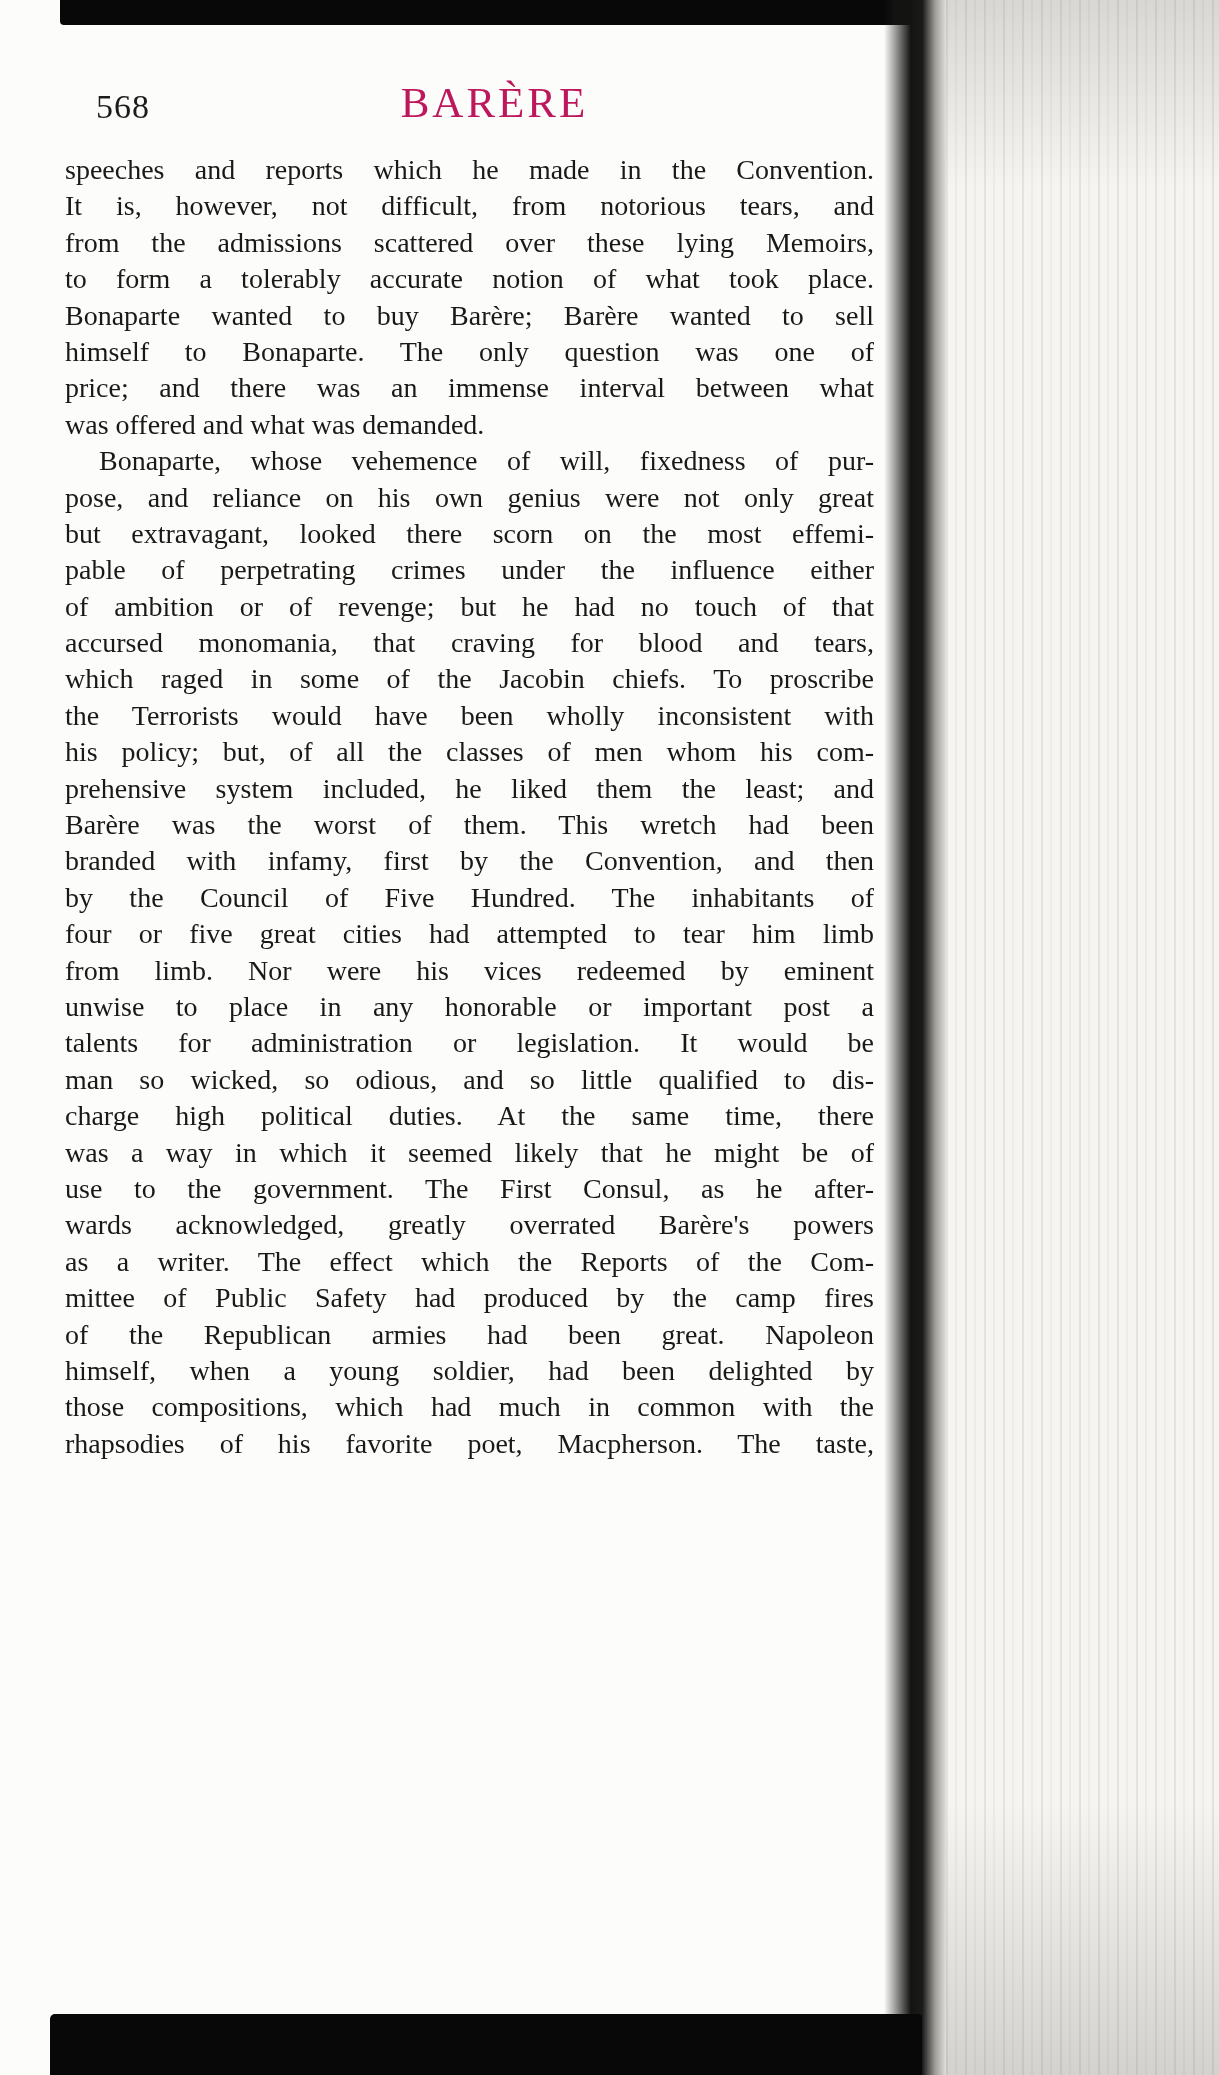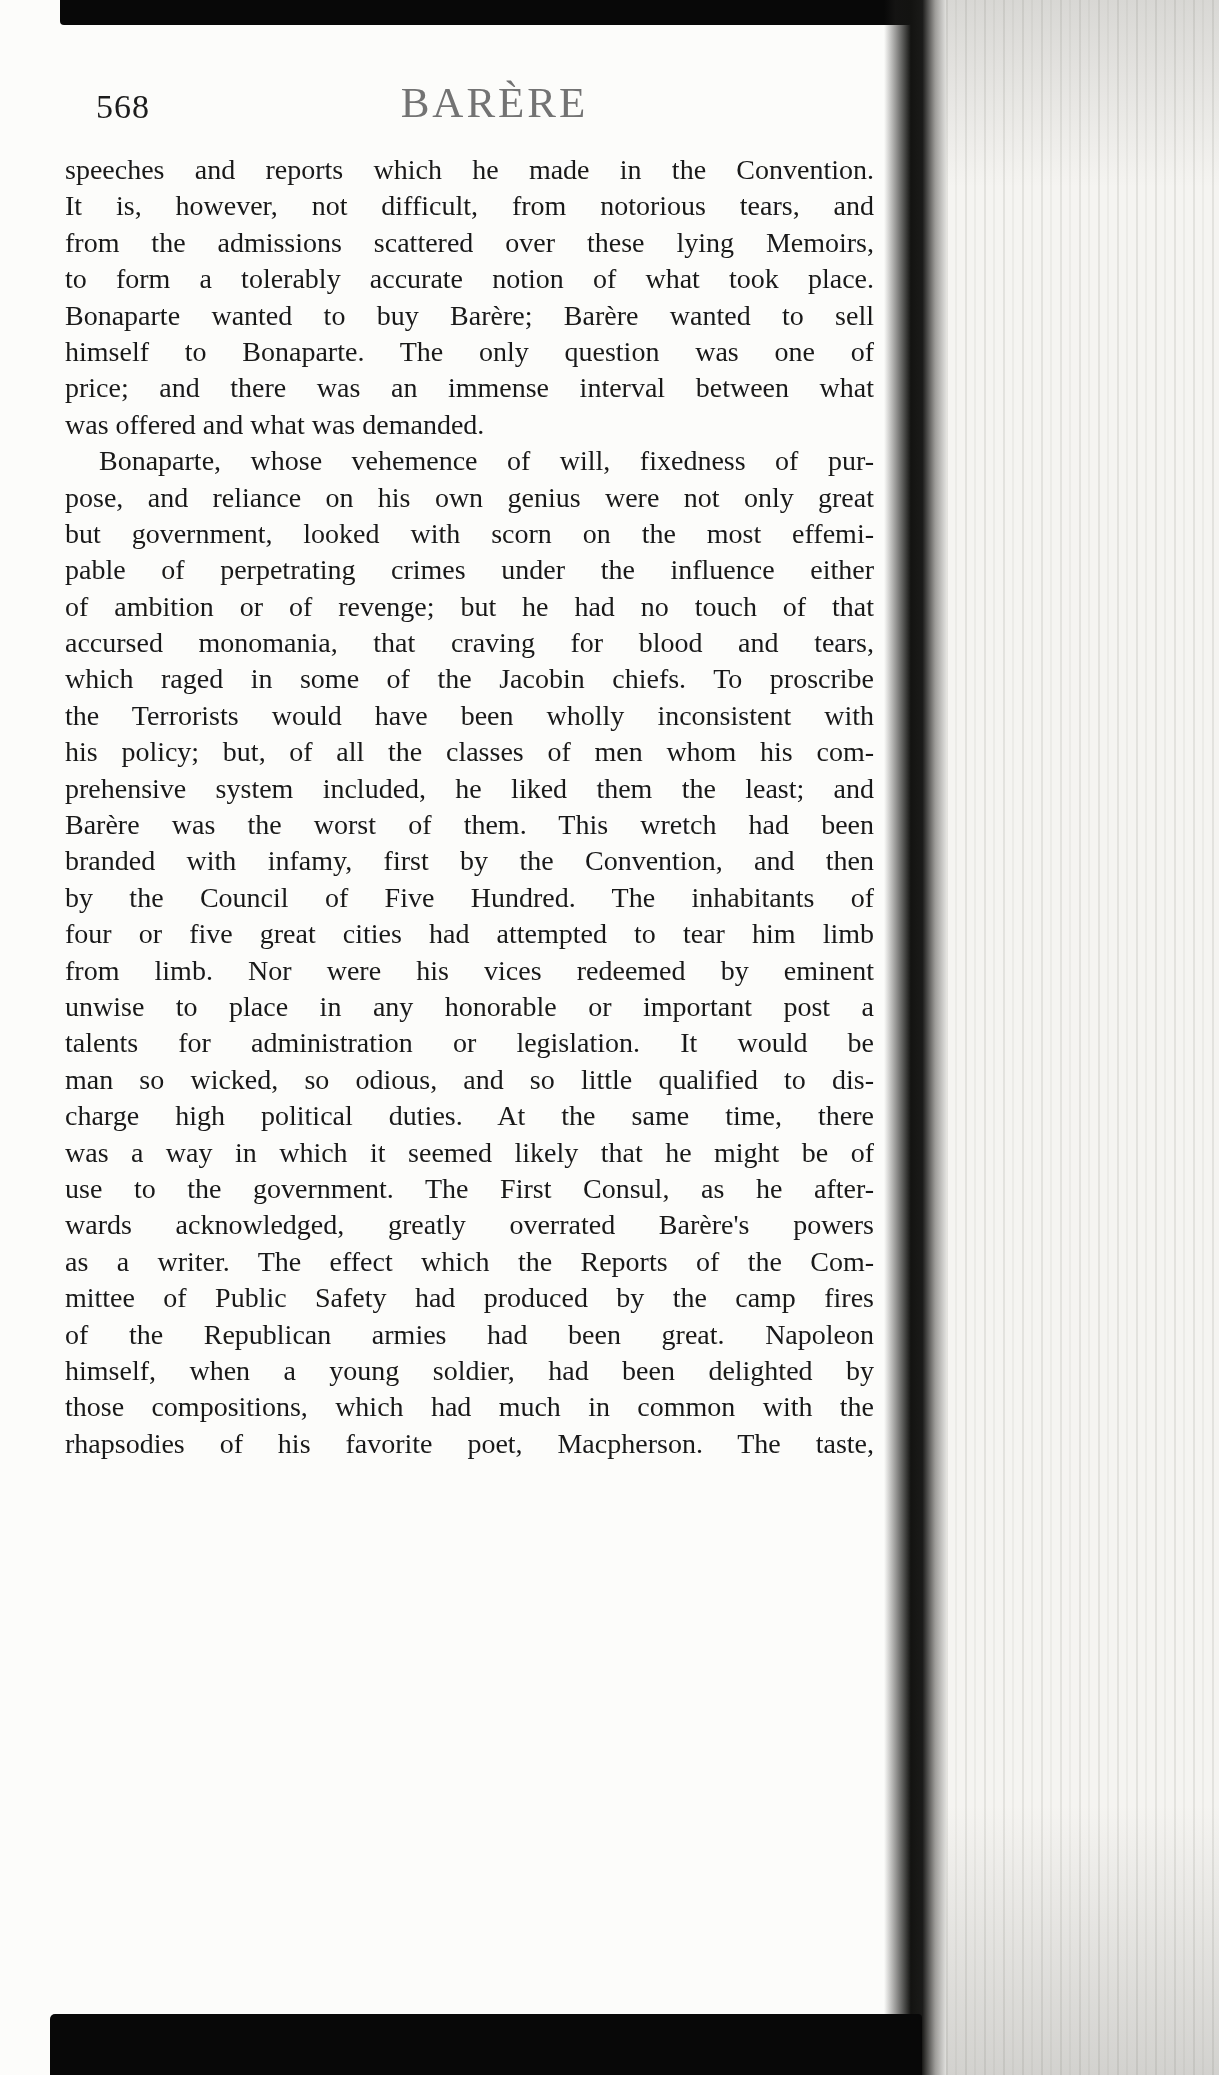--- a/index.html
+++ b/index.html
@@ -49,21 +49,21 @@
   }
 
   
   .head-row { position:absolute; left:65px; top:78px; width:809px; height:56px;margin-left:25px; }
   .page-number {
     position:absolute; left:6px; top:10px;
     font-size:34px; letter-spacing:1px; color:#1c1c1c;
   }
   .running-head {
     position:absolute; left:0; right:0; top:0; text-align:center;
-    font-size:43px; letter-spacing:3px; color:#737373;
+    font-size:43px; letter-spacing:3px; color:#be185d;
   }
 
   
   .text-block {
     position:absolute; left:65px; top:140px; width:809px;
     font-size:28px; line-height:36.4px; color:#191919;margin-top:12px;
   }
   .line { height:36.4px; overflow:hidden; text-align:left; white-space:normal; }
   .line.just { text-align:justify; text-align-last:justify; }
   .line.just::after { content:""; display:inline-block; width:100%; height:0; }
@@ -85,21 +85,21 @@
       <div class="line just">speeches and reports which he made in the Convention.</div>
       <div class="line just">It is, however, not difficult, from notorious tears, and</div>
       <div class="line just">from the admissions scattered over these lying Memoirs,</div>
       <div class="line just">to form a tolerably accurate notion of what took place.</div>
       <div class="line just">Bonaparte wanted to buy Barère; Barère wanted to sell</div>
       <div class="line just">himself to Bonaparte.  The only question was one of</div>
       <div class="line just">price; and there was an immense interval between what</div>
       <div class="line">was offered and what was demanded.</div>
       <div class="line just indent">Bonaparte, whose vehemence of will, fixedness of pur-</div>
       <div class="line just">pose, and reliance on his own genius were not only great</div>
-      <div class="line just">but government, looked with scorn on the most effemi-</div>
+      <div class="line just">but extravagant, looked there scorn on the most effemi-</div>
       <div class="line just">pable of perpetrating crimes under the influence either</div>
       <div class="line just">of ambition or of revenge; but he had no touch of that</div>
       <div class="line just">accursed monomania, that craving for blood and tears,</div>
       <div class="line just">which raged in some of the Jacobin chiefs.  To proscribe</div>
       <div class="line just">the Terrorists would have been wholly inconsistent with</div>
       <div class="line just">his policy; but, of all the classes of men whom his com-</div>
       <div class="line just">prehensive system included, he liked them the least; and</div>
       <div class="line just">Barère was the worst of them.  This wretch had been</div>
       <div class="line just">branded with infamy, first by the Convention, and then</div>
       <div class="line just">by the Council of Five Hundred.  The inhabitants of</div>

